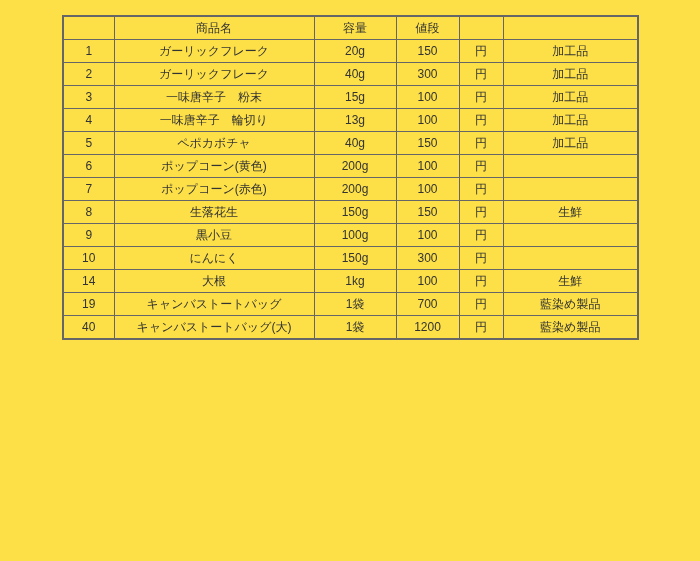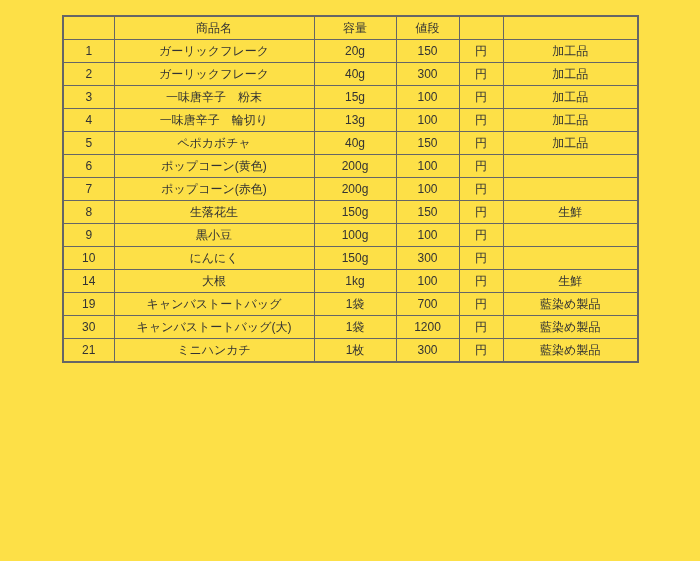--- a/index.html
+++ b/index.html
@@ -160,30 +160,22 @@
         </tr>
         <tr>
           <td>19</td>
           <td>キャンバストートバッグ</td>
           <td>1袋</td>
           <td>700</td>
           <td>円</td>
           <td>藍染め製品</td>
         </tr>
         <tr>
-          <td>30</td>
+          <td>40</td>
           <td>キャンバストートバッグ(大)</td>
           <td>1袋</td>
           <td>1200</td>
-          <td>円</td>
-          <td>藍染め製品</td>
-        </tr>
-        <tr>
-          <td>21</td>
-          <td>ミニハンカチ</td>
-          <td>1枚</td>
-          <td>300</td>
           <td>円</td>
           <td>藍染め製品</td>
         </tr>
       </tbody>
   </table>
 </div>
 
 </body></html>

